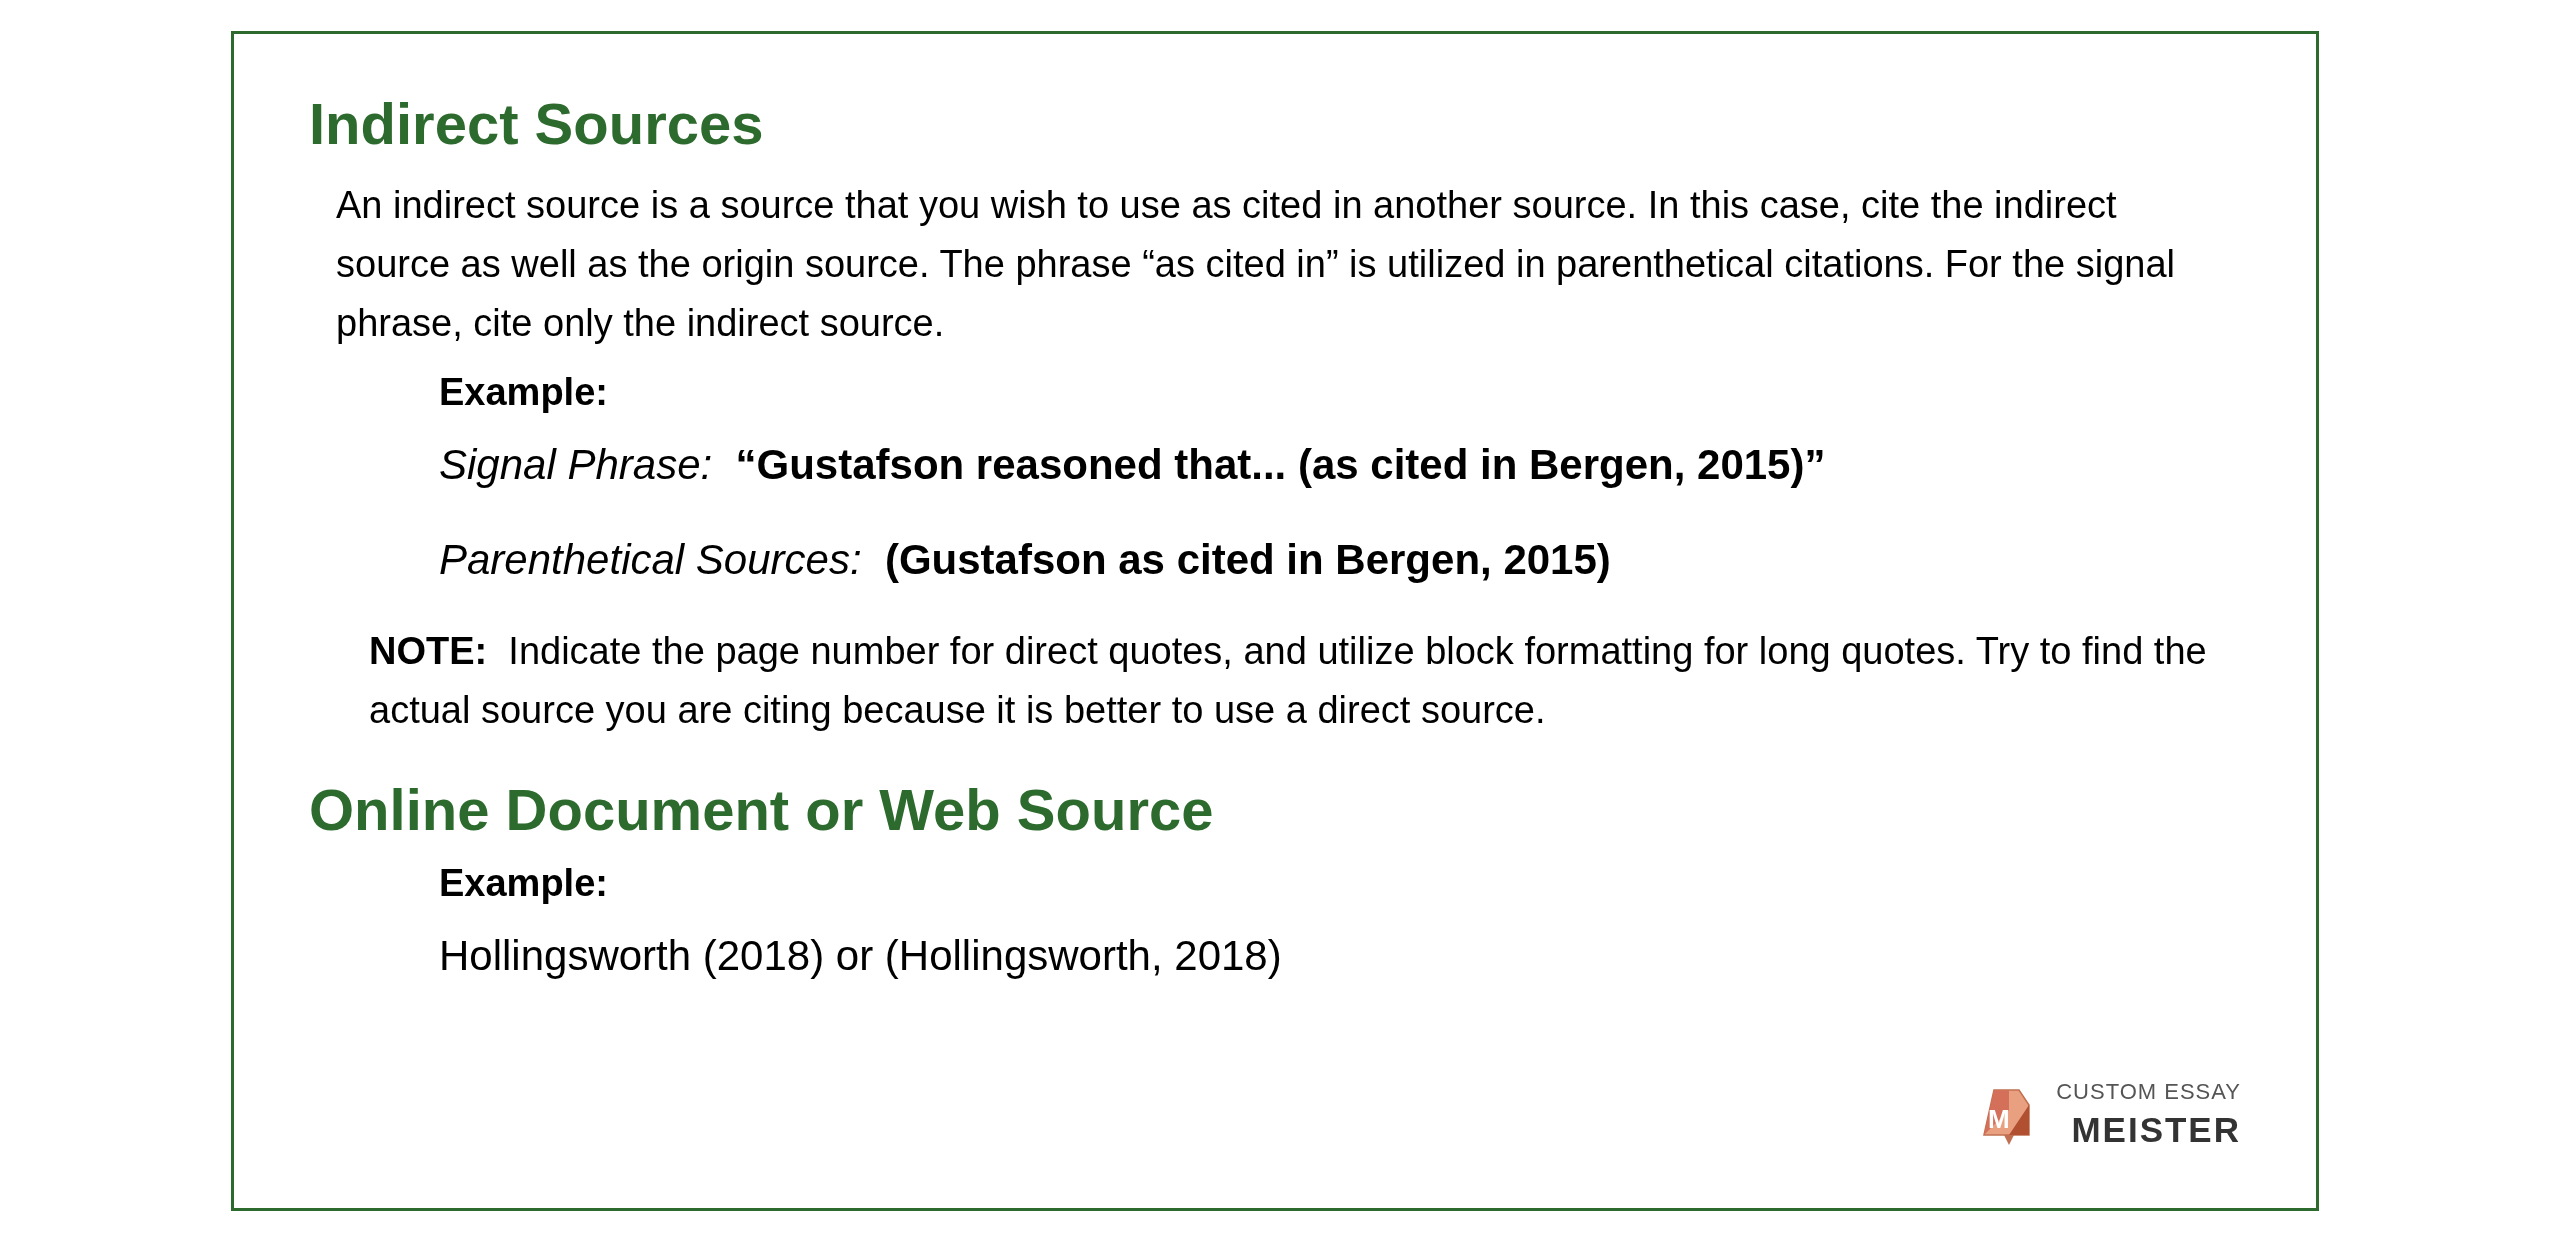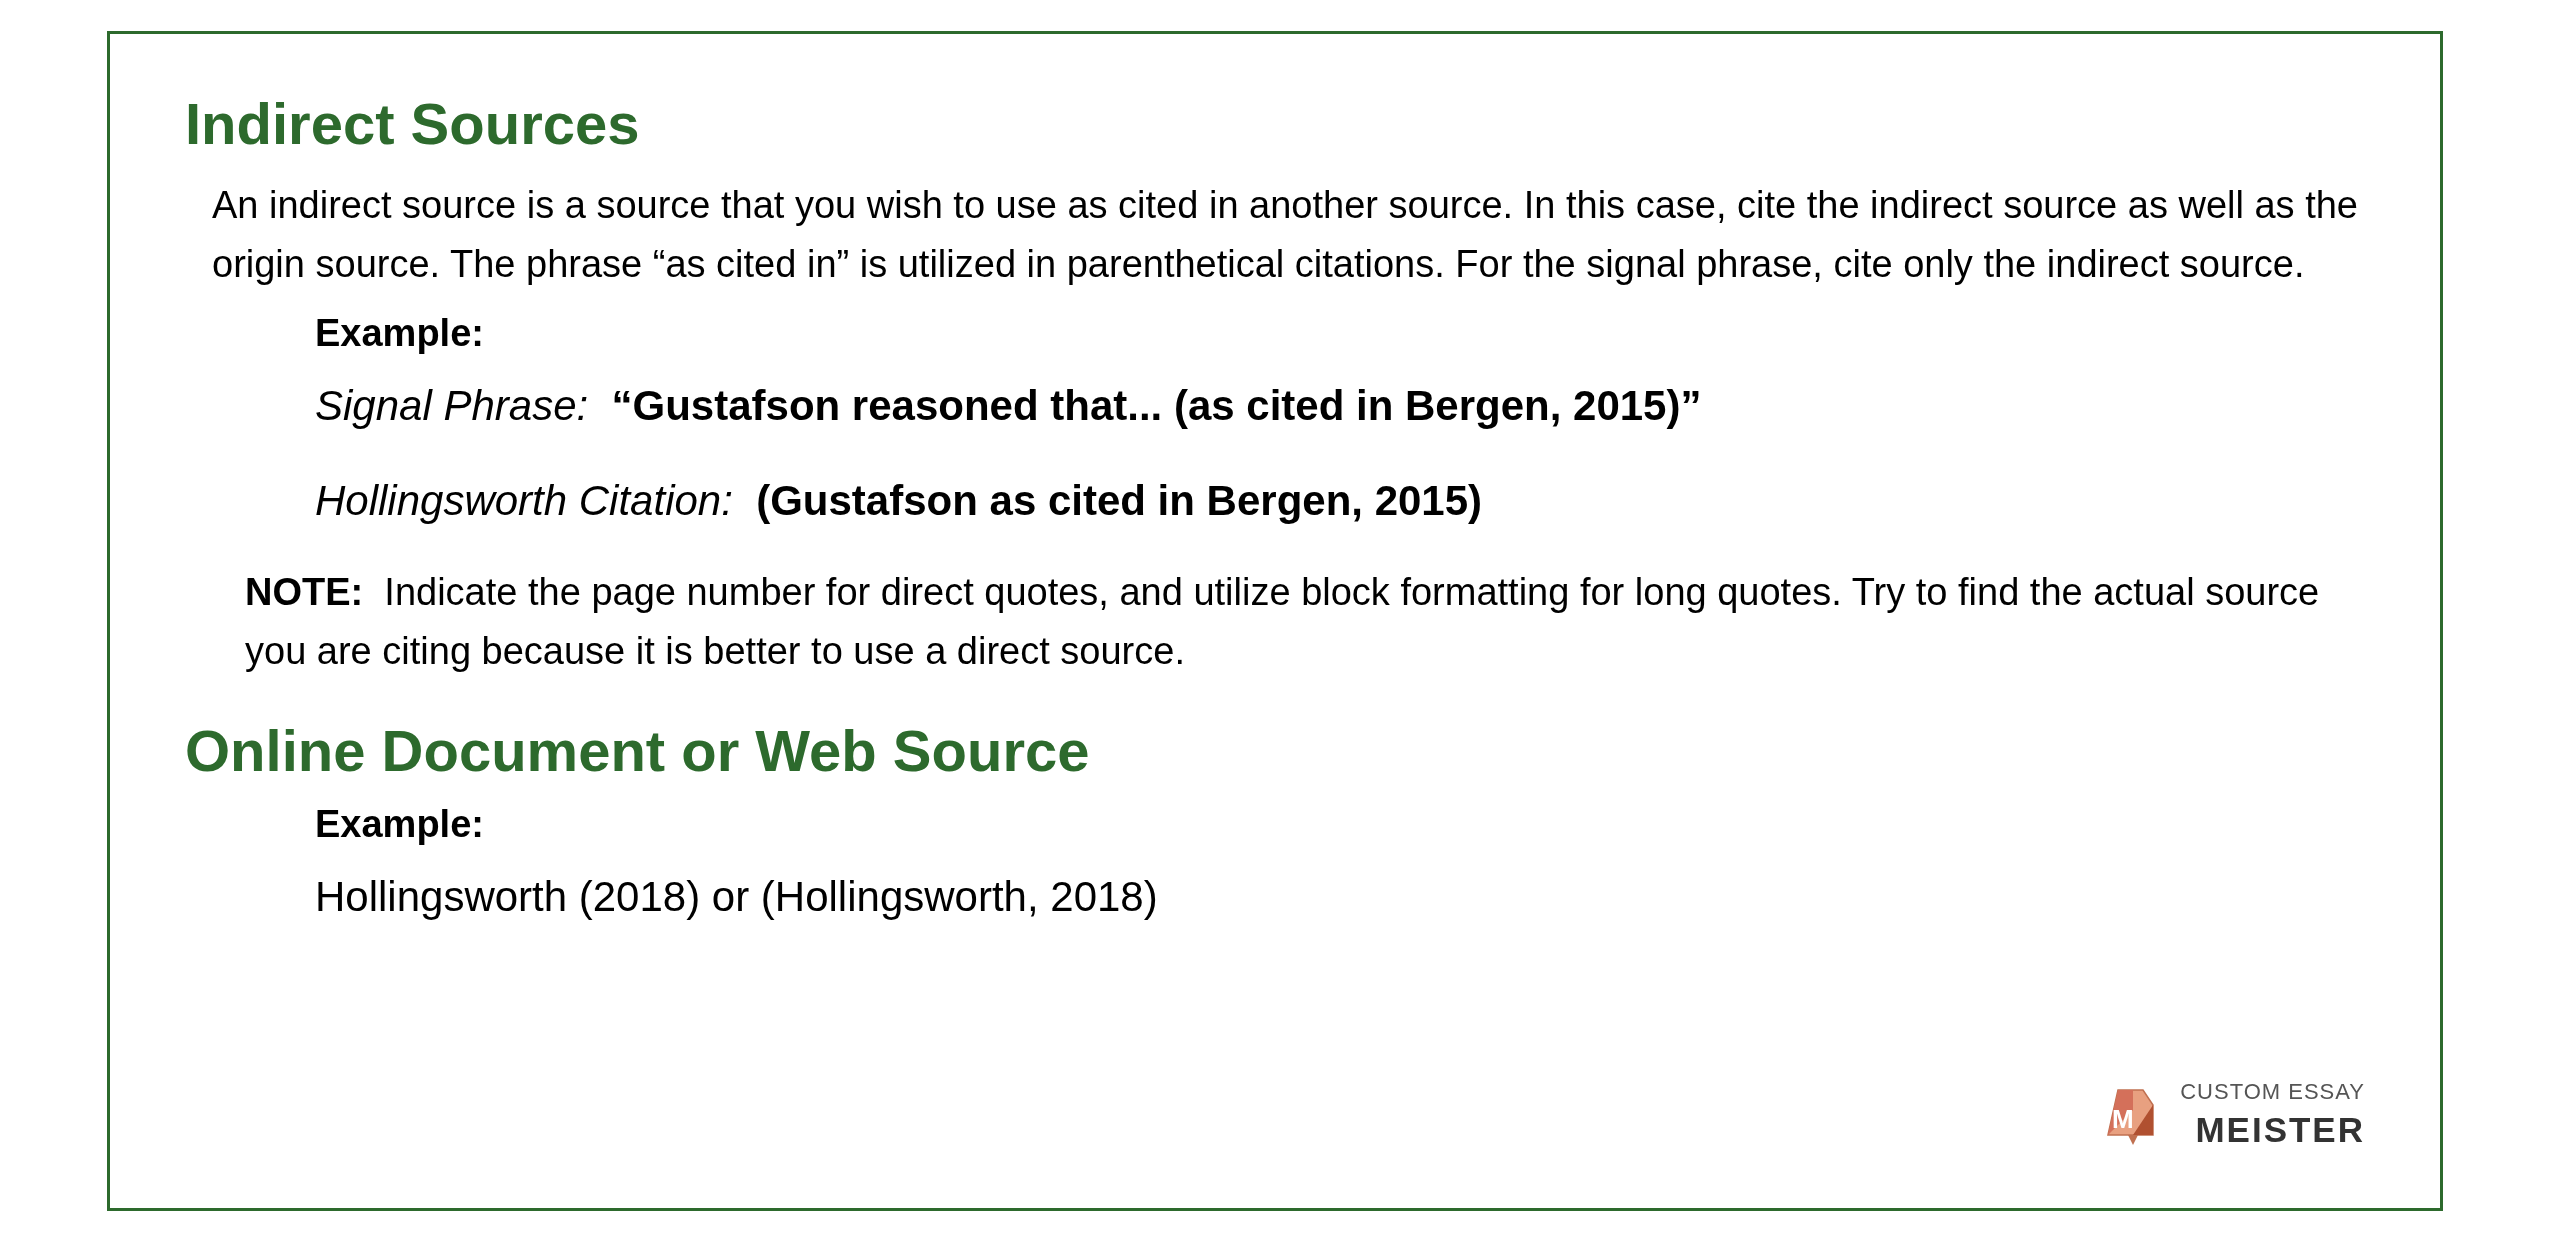--- a/index.html
+++ b/index.html
@@ -12,21 +12,21 @@
       background: #fff;
       font-family: 'Georgia', serif;
       width: 2550px;
       height: 1241px;
       display: flex;
       align-items: center;
       justify-content: center;
     }
 
     .page-container {
-      width: 2336px;
+      width: 2088px;
       height: 1180px;
       border: 3px solid #2d6a2d;
       background: #fff;
       padding: 55px 75px 55px 75px;
       position: relative;
     }
 
     .section-title {
       font-family: 'Arial', 'Helvetica', sans-serif;
       font-size: 58px;
@@ -142,21 +142,21 @@
 
     <div class="example-block">
       <div class="example-label">Example:</div>
 
       <div class="example-line">
         <span class="italic-label">Signal Phrase:</span>
         &nbsp;<span class="bold-text">“Gustafson reasoned that... (as cited in Bergen, 2015)”</span>
       </div>
 
       <div class="example-line">
-        <span class="italic-label">Hollingsworth Citation:</span>
+        <span class="italic-label">Parenthetical Sources:</span>
         &nbsp;<span class="bold-text">(Gustafson as cited in Bergen, 2015)</span>
       </div>
     </div>
 
     <div class="note-block">
       <div class="note-text">
         <span class="note-keyword">NOTE:</span>
         &nbsp;<span>Indicate the page number for direct quotes, and utilize block formatting for long quotes. Try to find the actual source you are citing because it is better to use a direct source.</span>
       </div>
     </div>

